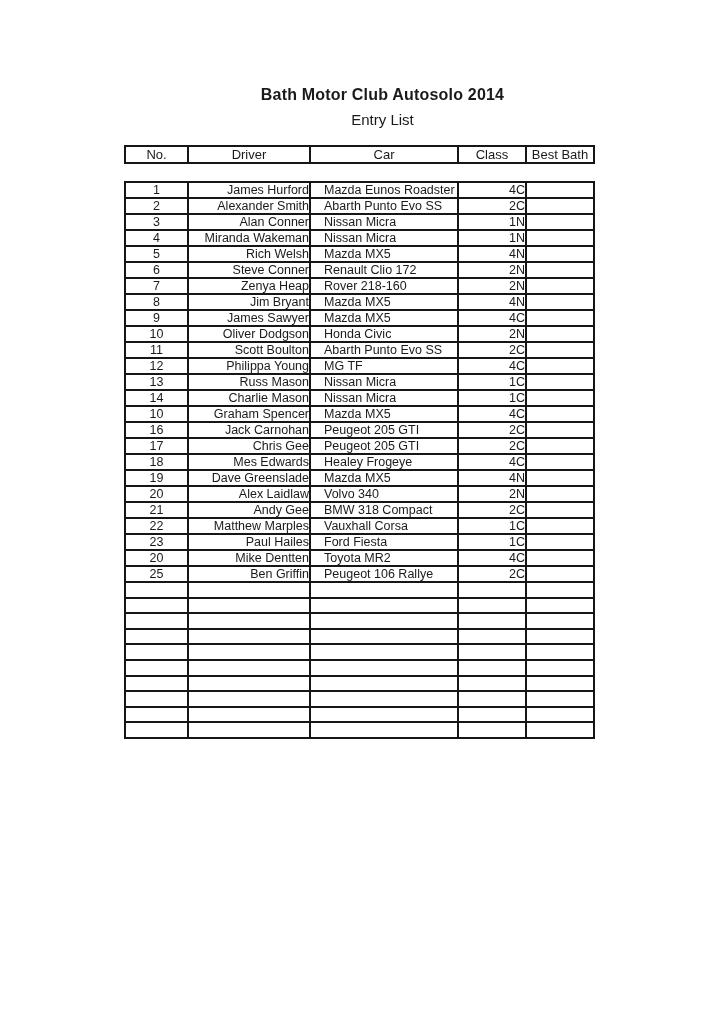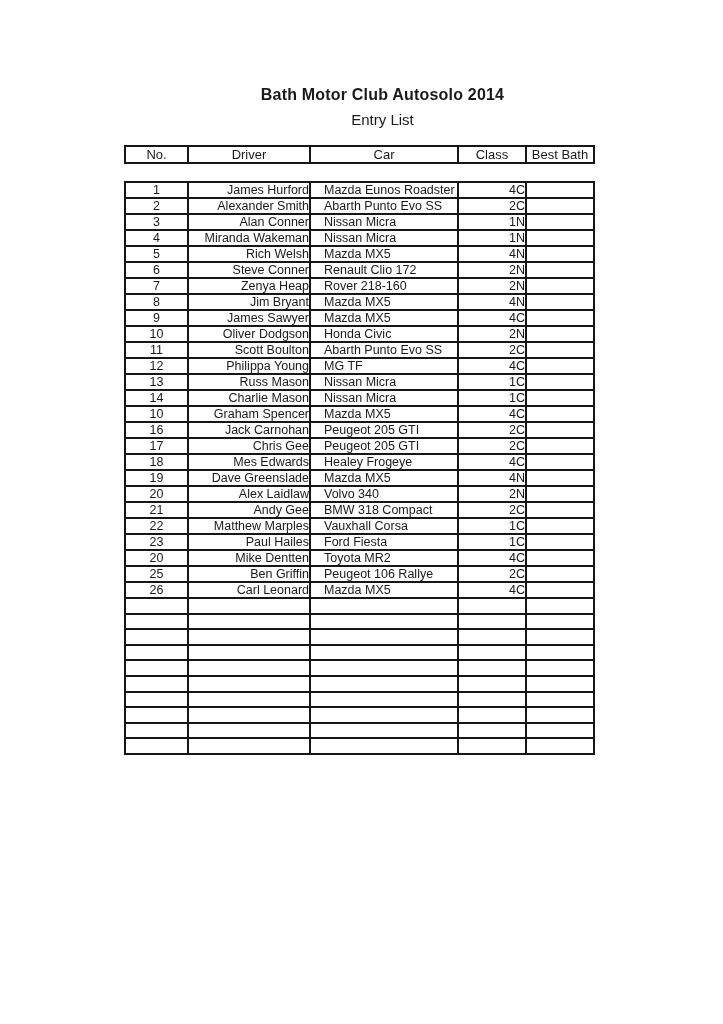--- a/index.html
+++ b/index.html
@@ -282,27 +282,20 @@
       <td class="c-best"></td>
     </tr>
         <tr>
       <td class="c-no">25</td>
       <td class="c-driver">Ben Griffin</td>
       <td class="c-car">Peugeot 106 Rallye</td>
       <td class="c-class">2C</td>
       <td class="c-best"></td>
     </tr>
         <tr>
-      <td class="c-no">26</td>
-      <td class="c-driver">Carl Leonard</td>
-      <td class="c-car">Mazda MX5</td>
-      <td class="c-class">4C</td>
-      <td class="c-best"></td>
-    </tr>
-        <tr>
       <td class="c-no"></td>
       <td class="c-driver"></td>
       <td class="c-car"></td>
       <td class="c-class"></td>
       <td class="c-best"></td>
     </tr>
         <tr>
       <td class="c-no"></td>
       <td class="c-driver"></td>
       <td class="c-car"></td>

